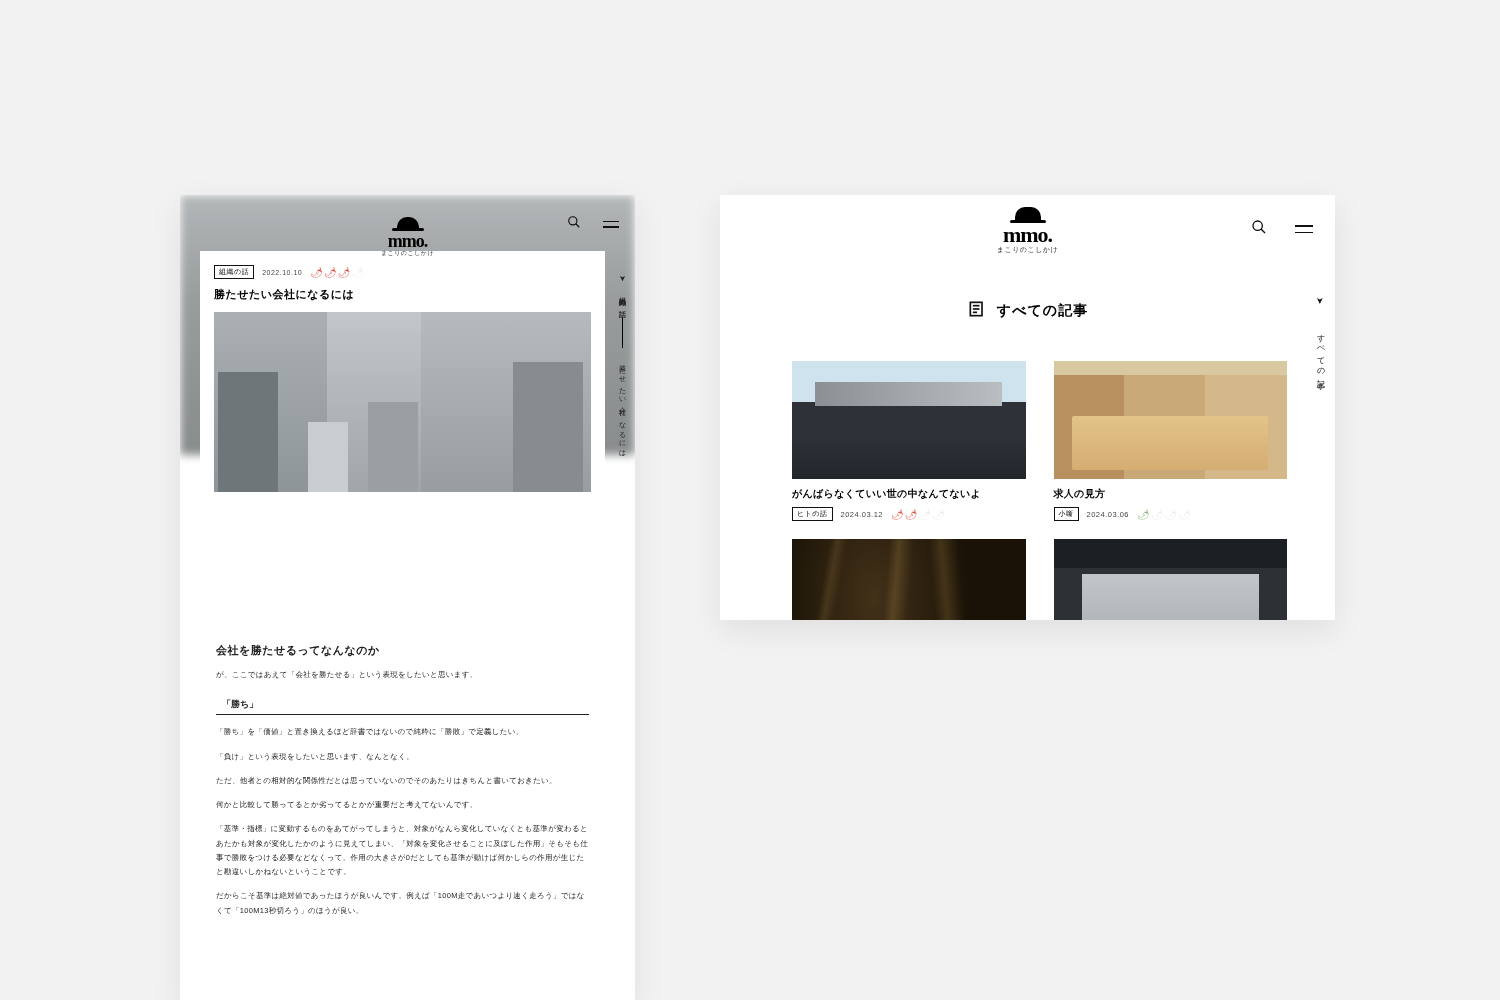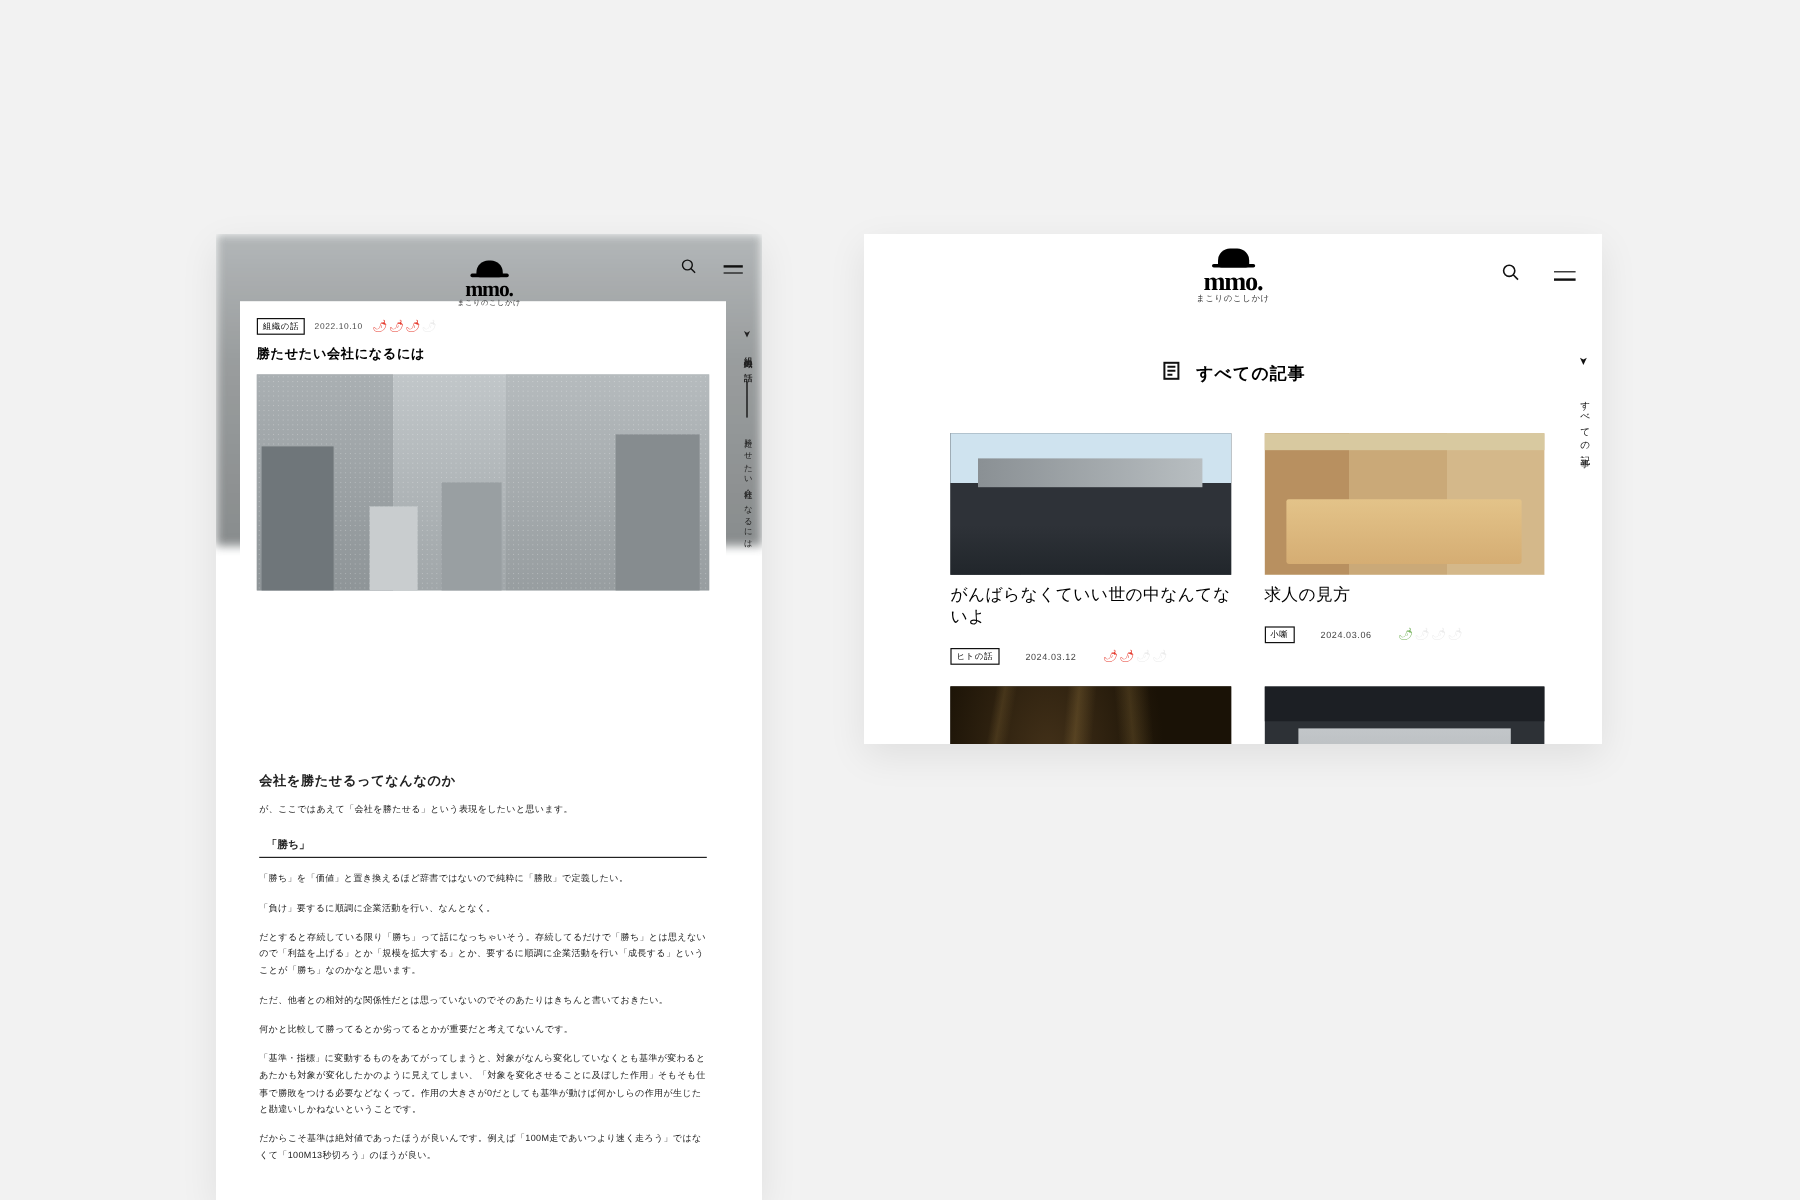--- a/index.html
+++ b/index.html
@@ -274,26 +274,26 @@
     background:
       linear-gradient(180deg,#1c1f24 0 25%, transparent 25%),
       linear-gradient(180deg,#2d3136 0 100%);
     position:relative;
   }
   .th4::after{
     content:""; position:absolute; left:12%; right:12%; top:30%; bottom:8%;
     background:linear-gradient(180deg,#c2c6c9,#a9adaf);
   }
   .card-title{
-    font-size:14px; font-weight:400; margin-top:8px;
+    font-size:10px; font-weight:700; margin-top:8px;
     letter-spacing:0.3px;
   }
   .card-meta{
-    display:flex; align-items:center; gap:22px;
-    margin-top:17px; font-size:7px;text-align:center;
+    display:flex; align-items:center; gap:8px;
+    margin-top:6px; font-size:7px;text-align:center;
   }
   .card-meta .cat-tag{font-size:7px;}
   .card-meta .date{font-size:7.5px;}
 </style>
 </head>
 <body>
 
 <div class="screen-left">
   <div class="bg-blur"></div>
 
@@ -345,22 +345,21 @@
       </div>
     </div>
   </div>
 
 
   <div class="body-text">
     <h2>会社を勝たせるってなんなのか</h2>
     <p>が、ここではあえて「会社を勝たせる」という表現をしたいと思います。</p>
     <h3>「勝ち」</h3>
     <p>「勝ち」を「価値」と置き換えるほど辞書ではないので純粋に「勝敗」で定義したい。</p>
-    <p>「負け」要するに順調に企業活動を行い、なんとなく。</p>
-    <p>だとすると存続している限り「勝ち」って話になっちゃいそう。存続してるだけで「勝ち」とは思えないので「利益を上げる」とか「規模を拡大する」とか、要するに順調に企業活動を行い「成長する」ということが「勝ち」なのかなと思います。</p>
+    <p>「負け」という表現をしたいと思います、なんとなく。</p>
     <p>ただ、他者との相対的な関係性だとは思っていないのでそのあたりはきちんと書いておきたい。</p>
     <p>何かと比較して勝ってるとか劣ってるとかが重要だと考えてないんです。</p>
     <p>「基準・指標」に変動するものをあてがってしまうと、対象がなんら変化していなくとも基準が変わるとあたかも対象が変化したかのように見えてしまい、「対象を変化させることに及ぼした作用」そもそも仕事で勝敗をつける必要などなくって。作用の大きさが0だとしても基準が動けば何かしらの作用が生じたと勘違いしかねないということです。</p>
     <p>だからこそ基準は絶対値であったほうが良いんです。例えば「100M走であいつより速く走ろう」ではなくて「100M13秒切ろう」のほうが良い。</p>
 
   </div>
 </div>
 
 <div class="screen-right">
   <div class="header-r">

